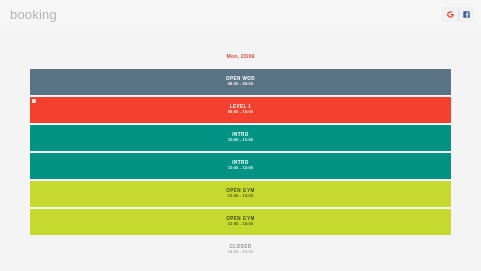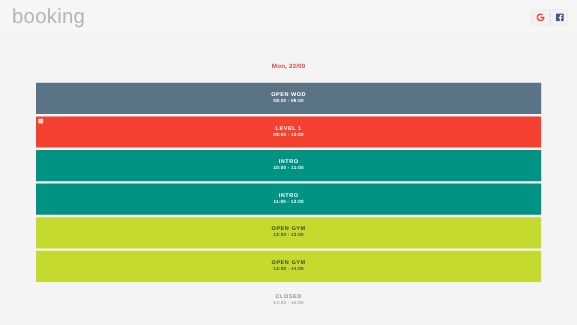--- a/index.html
+++ b/index.html
@@ -22,21 +22,21 @@
     position: relative;
     height: 28px;
     background: #f6f6f6;
     display: flex;
     align-items: center;
     justify-content: space-between;
     padding: 0 8px 0 10px;
   }
 
   .brand {
-    font-size: 17px;
+    font-size: 13px;
     font-weight: 400;
     letter-spacing: 0.2px;
     color: #b5b5b5;
     text-align: center;
   }
 
   .auth-group {
     display: flex;
     align-items: stretch;
     height: 13px;

